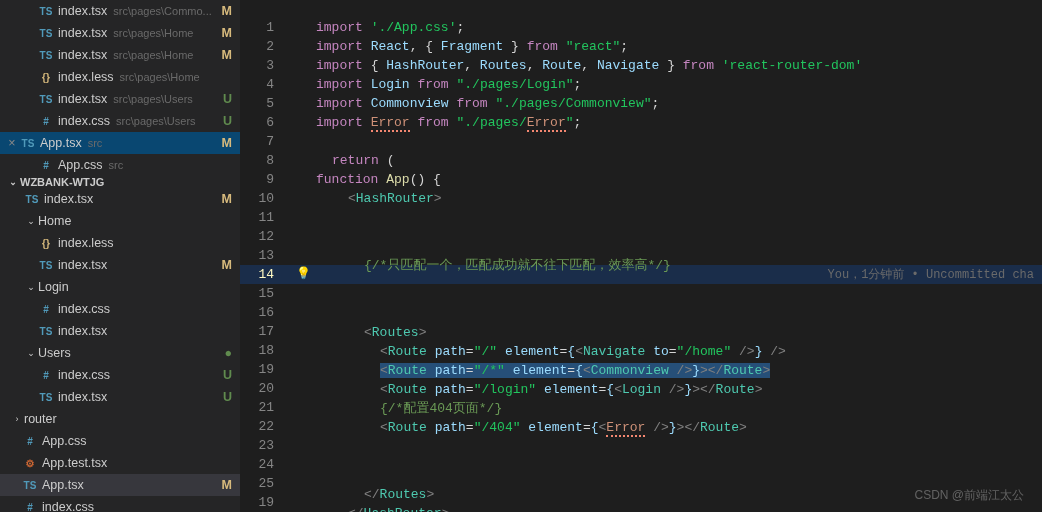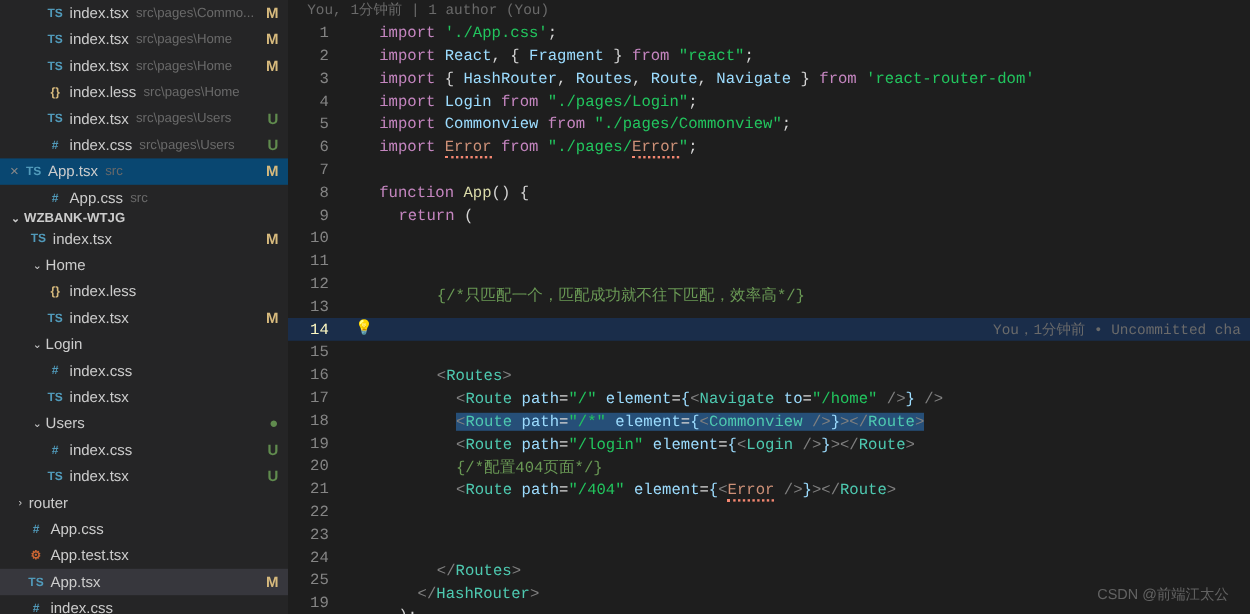--- a/index.html
+++ b/index.html
@@ -188,21 +188,20 @@
         </div>
         <div class="row" style="padding-left: 22px;">
           <span class="ico css">#</span>
           <span class="fname">index.css</span>
           <span class="status "></span>
         </div>
       </div>
 </div>
 
 <div class="editor">
-  <div class="blame">You, 1分钟前 | 1 author (You)</div>
   <div class="hl" style="top:265px;"></div>
   <div class="gutter">
     <div>1</div>
         <div>2</div>
         <div>3</div>
         <div>4</div>
         <div>5</div>
         <div>6</div>
         <div>7</div>
         <div>8</div>
@@ -229,22 +228,23 @@
   <div class="lens" style="top:266px;">You，1分钟前 • Uncommitted cha</div>
 
   <div class="code">
     <div class="line"><span class="kw">import</span> <span class="str">'./App.css'</span><span class="pn">;</span></div>
     <div class="line"><span class="kw">import</span> <span class="nm">React</span><span class="pn">, { </span><span class="nm">Fragment</span><span class="pn"> } </span><span class="kw">from</span> <span class="str">"react"</span><span class="pn">;</span></div>
     <div class="line"><span class="kw">import</span> <span class="pn">{ </span><span class="nm">HashRouter</span><span class="pn">, </span><span class="nm">Routes</span><span class="pn">, </span><span class="nm">Route</span><span class="pn">, </span><span class="nm">Navigate</span><span class="pn"> } </span><span class="kw">from</span> <span class="str">'react-router-dom'</span></div>
     <div class="line"><span class="kw">import</span> <span class="nm">Login</span> <span class="kw">from</span> <span class="str">"./pages/Login"</span><span class="pn">;</span></div>
     <div class="line"><span class="kw">import</span> <span class="nm">Commonview</span> <span class="kw">from</span> <span class="str">"./pages/Commonview"</span><span class="pn">;</span></div>
     <div class="line"><span class="kw">import</span> <span class="nm err">Error</span> <span class="kw">from</span> <span class="str">"./pages/</span><span class="str err">Error</span><span class="str">"</span><span class="pn">;</span></div>
     <div class="line"></div>
+    <div class="line ind1"><span class="kw">return</span> <span class="pn">(</span></div>
     <div class="line"><span class="kw">function</span> <span class="fn">App</span><span class="pn">() {</span></div>
-    <div class="line ind1"><span class="kw">return</span> <span class="pn">(</span></div>
+    <div class="line ind2"><span class="br">&lt;</span><span class="tag">HashRouter</span><span class="br">&gt;</span></div>
     <div class="line ind3"><span class="cm">{/*只匹配一个，匹配成功就不往下匹配，效率高*/}</span></div>
     <div class="line ind3"><span class="br">&lt;</span><span class="tag">Routes</span><span class="br">&gt;</span></div>
     <div class="line ind4"><span class="br">&lt;</span><span class="tag">Route</span> <span class="at">path</span><span class="pn">=</span><span class="str">"/"</span> <span class="at">element</span><span class="pn">=</span><span class="nm">{</span><span class="br">&lt;</span><span class="tag">Navigate</span> <span class="at">to</span><span class="pn">=</span><span class="str">"/home"</span> <span class="br">/&gt;</span><span class="nm">}</span> <span class="br">/&gt;</span></div>
     <div class="line ind4"><span class="sel-box"><span class="br">&lt;</span><span class="tag">Route</span> <span class="at">path</span><span class="pn">=</span><span class="str">"/*"</span> <span class="at">element</span><span class="pn">=</span><span class="nm">{</span><span class="br">&lt;</span><span class="tag">Commonview</span> <span class="br">/&gt;</span><span class="nm">}</span><span class="br">&gt;&lt;/</span><span class="tag">Route</span><span class="br">&gt;</span></span></div>
     <div class="line ind4"><span class="br">&lt;</span><span class="tag">Route</span> <span class="at">path</span><span class="pn">=</span><span class="str">"/login"</span> <span class="at">element</span><span class="pn">=</span><span class="nm">{</span><span class="br">&lt;</span><span class="tag">Login</span> <span class="br">/&gt;</span><span class="nm">}</span><span class="br">&gt;&lt;/</span><span class="tag">Route</span><span class="br">&gt;</span></div>
     <div class="line ind4"><span class="cm">{/*配置404页面*/}</span></div>
     <div class="line ind4"><span class="br">&lt;</span><span class="tag">Route</span> <span class="at">path</span><span class="pn">=</span><span class="str">"/404"</span> <span class="at">element</span><span class="pn">=</span><span class="nm">{</span><span class="br">&lt;</span><span class="tag err">Error</span> <span class="br">/&gt;</span><span class="nm">}</span><span class="br">&gt;&lt;/</span><span class="tag">Route</span><span class="br">&gt;</span></div>
     <div class="line ind3"><span class="br">&lt;/</span><span class="tag">Routes</span><span class="br">&gt;</span></div>
     <div class="line ind2"><span class="br">&lt;/</span><span class="tag">HashRouter</span><span class="br">&gt;</span></div>
     <div class="line ind1"><span class="pn">);</span></div>

